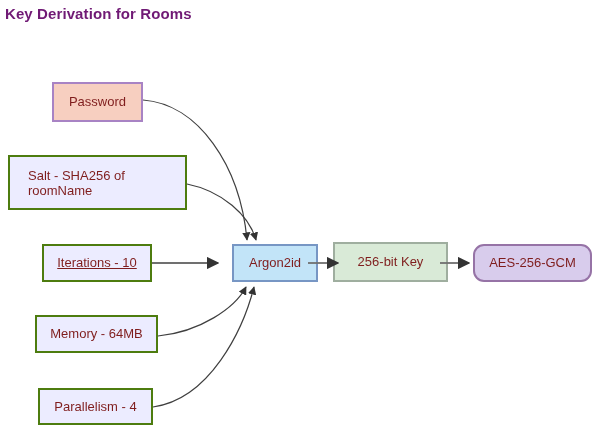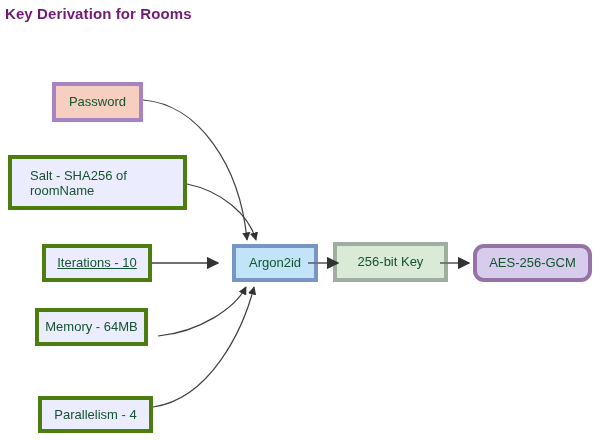--- a/index.html
+++ b/index.html
@@ -7,22 +7,22 @@
     width:600px; height:440px; background:#ffffff; position:relative;
     font-family:"Liberation Sans", sans-serif; overflow:hidden;
   }
   .page-title {
     position:absolute; left:5px; top:5px;
     font-size:15px; font-weight:700; color:#701a75; letter-spacing:0.1px;
   }
   .node {
     position:absolute; box-sizing:border-box;
     display:flex; align-items:center; justify-content:center;
-    font-size:13px; color:#14532d; text-align:center;
-    border:4px solid #4d7c0f; background:#ECECFF;
+    font-size:13px; color:#7f1d1d; text-align:center;
+    border:2px solid #4d7c0f; background:#ECECFF;
     line-height:16px;
   }
   .node--peach  { background:#F7CFC0; border-color:#A883C4; }
   .node--blue   { background:#C2E4F8; border-color:#7796C4; }
   .node--green  { background:#D9EAD7; border-color:#9FAE9F; }
   .node--purple { background:#D8CCEC; border-color:#9673A6;border-radius:11px; }
   .node--salt {
     justify-content:flex-start; text-align:left;
     padding:6px 18px; line-height:15px;
   }
@@ -37,23 +37,23 @@
 <body>
 
 <div class="page-title">Key Derivation for Rooms</div>
 
 <div class="node node--peach" style="left:52px; top:82px; width:91px; height:40px;">Password</div>
 
 <div class="node node--salt" style="left:8px; top:155px; width:179px; height:55px;">Salt - SHA256 of roomName</div>
 
 <div class="node" style="left:42px; top:244px; width:110px; height:38px;text-decoration:underline;">Iterations - 10</div>
 
-<div class="node" style="left:35px; top:308px; width:113px; height:38px;">Memory - 64MB</div>
+<div class="node" style="left:35px; top:315px; width:123px; height:38px;">Memory - 64MB</div>
 
-<div class="node" style="left:38px; top:396px; width:115px; height:37px;">Parallelism - 4</div>
+<div class="node" style="left:38px; top:388px; width:115px; height:37px;">Parallelism - 4</div>
 
 <div class="node node--blue" style="left:232px; top:244px; width:86px; height:38px;">Argon2id</div>
 
 <div class="node node--green" style="left:333px; top:242px; width:115px; height:40px;">256-bit Key</div>
 
 <div class="node node--purple" style="left:473px; top:244px; width:119px; height:38px;">AES-256-GCM</div>
 
 <svg class="edges" viewBox="0 0 600 440" aria-hidden="true">
   <defs>
     <marker id="arrow" viewBox="0 0 10 10" refX="9" refY="5" markerWidth="7" markerHeight="7" orient="auto-start-reverse">

